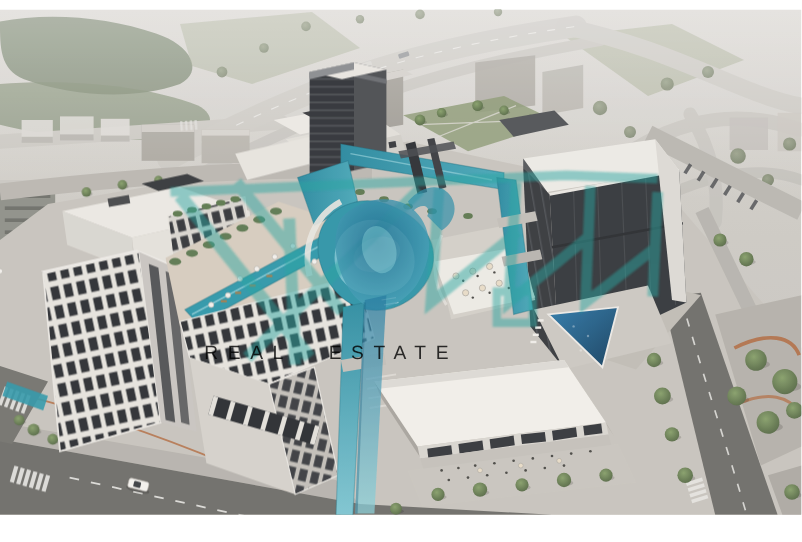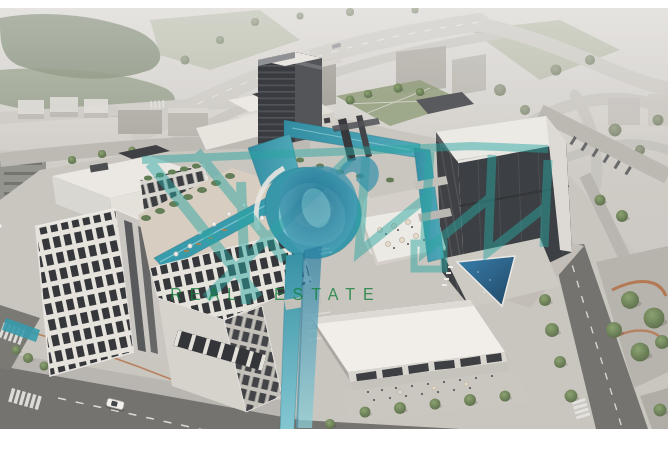--- a/index.html
+++ b/index.html
@@ -1,21 +1,21 @@
 <!DOCTYPE html>
 <html><head>
 <meta charset="utf-8">
 <style>
   html,body{margin:0;padding:0;background:#ffffff;}
   .stage{position:relative;width:668px;height:452px;background:#ffffff;overflow:hidden;
          font-family:"Liberation Sans",sans-serif;}
   .stage svg{position:absolute;left:0;top:0;}
   .wm-text{position:absolute;left:0;top:286px;width:552px;text-align:center;
            font-size:16px;font-weight:400;letter-spacing:8px;word-spacing:18px;
-           color:#15803d;opacity:.8;pointer-events:none;user-select:none;}
+           color:#000000;opacity:.8;pointer-events:none;user-select:none;}
 </style>
 </head>
 <body>
 
 <div class="stage">
 <svg width="668" height="452" viewBox="0 0 668 452">
 <defs>
   <clipPath id="photo">
           <rect x="0" y="8" width="668" height="421"></rect>
         </clipPath>

